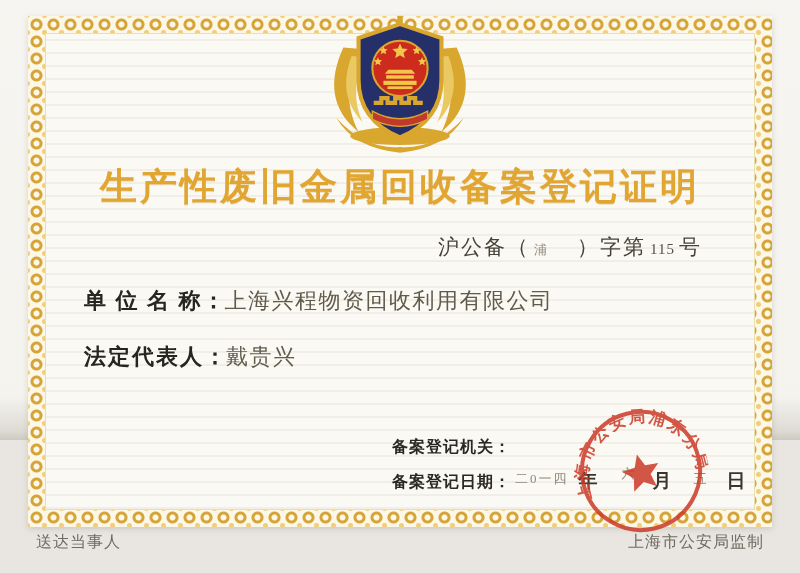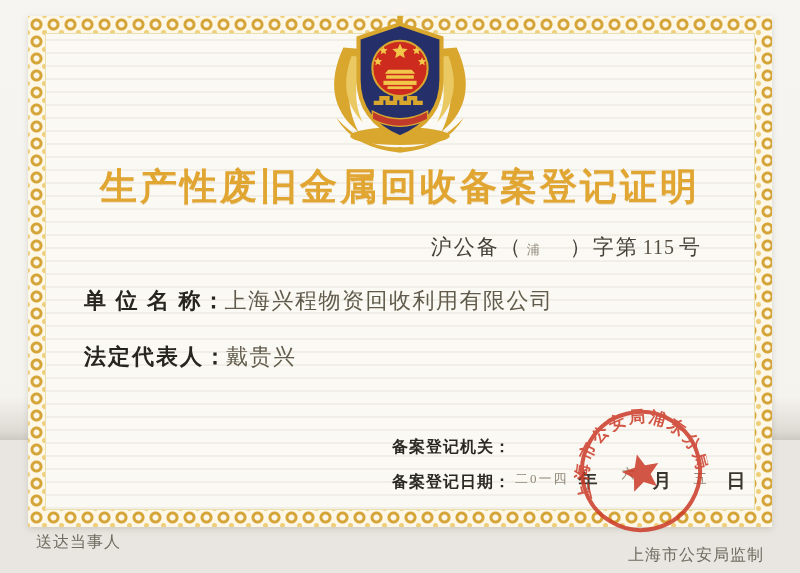--- a/index.html
+++ b/index.html
@@ -44,21 +44,21 @@
     font-weight:bold; font-size:37px; letter-spacing:3px;
     color:#e1a531;
     text-shadow:0 1px 0 rgba(190,135,30,.25);
   }
 
   .regline {
     position:absolute; top:233px; right:98px;
     font-size:21px; color:#454239; letter-spacing:2px; white-space:nowrap;
   }
   .regline .district { font-size:13px; color:#938c7e; padding:0 30px 0 4px; letter-spacing:0; }
-  .regline .number { font-size:20px; letter-spacing:1px; color:#554f43; padding:0 4px; }
+  .regline .number { font-size:15px; letter-spacing:1px; color:#554f43; padding:0 4px; }
 
   .field { position:absolute; left:84px; white-space:nowrap; }
   .field .label { font-weight:bold; font-size:22px; color:#27251f; letter-spacing:2px; }
   .field .colon { font-weight:bold; font-size:22px; color:#27251f; }
   .field .value { font-size:22px; color:#615b4c; letter-spacing:1.5px; }
   .field-0 { top:286px; }
   .field-1 { top:342px; }
   .field-2 { top:397px; }
 
   .registry-row { position:absolute; left:392px; white-space:nowrap; }
@@ -75,21 +75,21 @@
   .dp-4 { margin-left:22px; }
   .dp-5 { margin-left:18px; }
 
   .seal {
     position:absolute; left:574px; top:404px; width:134px; height:134px;
     transform:rotate(-14deg); opacity:.85; z-index:4;
   }
 
   .footer-note { position:absolute; top:532px; font-size:16px; color:#6f6b60; letter-spacing:1px; }
   .footer-left { left:36px; }
-  .footer-right { right:36px;margin-top:13px; }
+  .footer-right { right:36px; }
 </style>
 </head>
 <body>
 
 <div class="photo">
   <div class="frame">
     <div class="paper"></div>
   </div>
 
   <div class="content">

